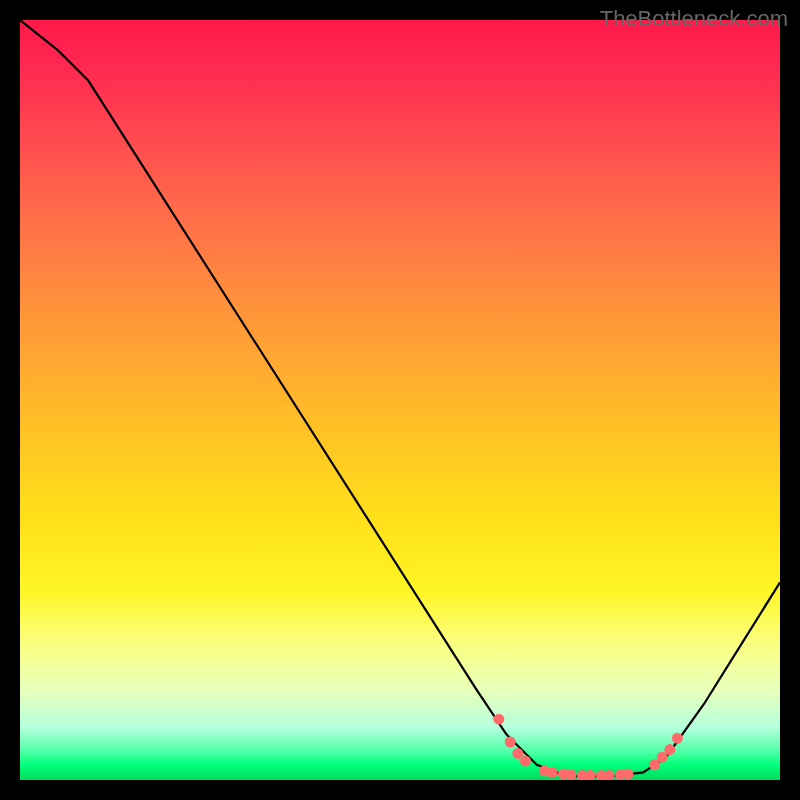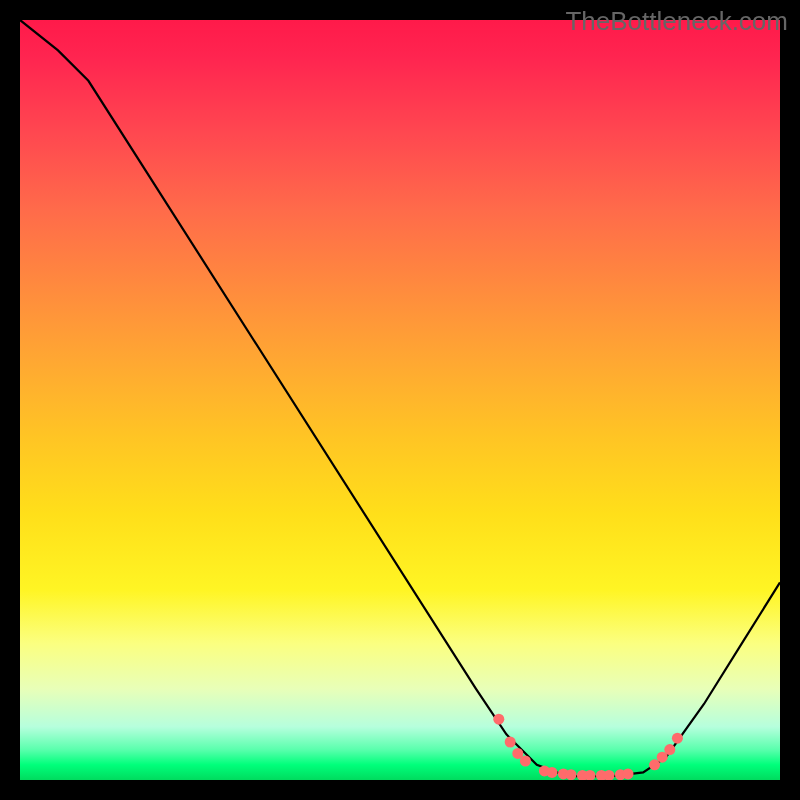--- a/index.html
+++ b/index.html
@@ -8,21 +8,21 @@
     height: 800px;
     background: #000;
     position: relative;
     font-family: Arial, sans-serif;
   }
   .watermark {
     position: absolute;
     top: 6px;
     right: 12px;
     color: #666;
-    font-size: 26px;
+    font-size: 22px;
     font-weight: 500;
     z-index: 10;
   }
   .plot-area {
     position: absolute;
     left: 20px;
     top: 20px;
     width: 760px;
     height: 760px;
   }

